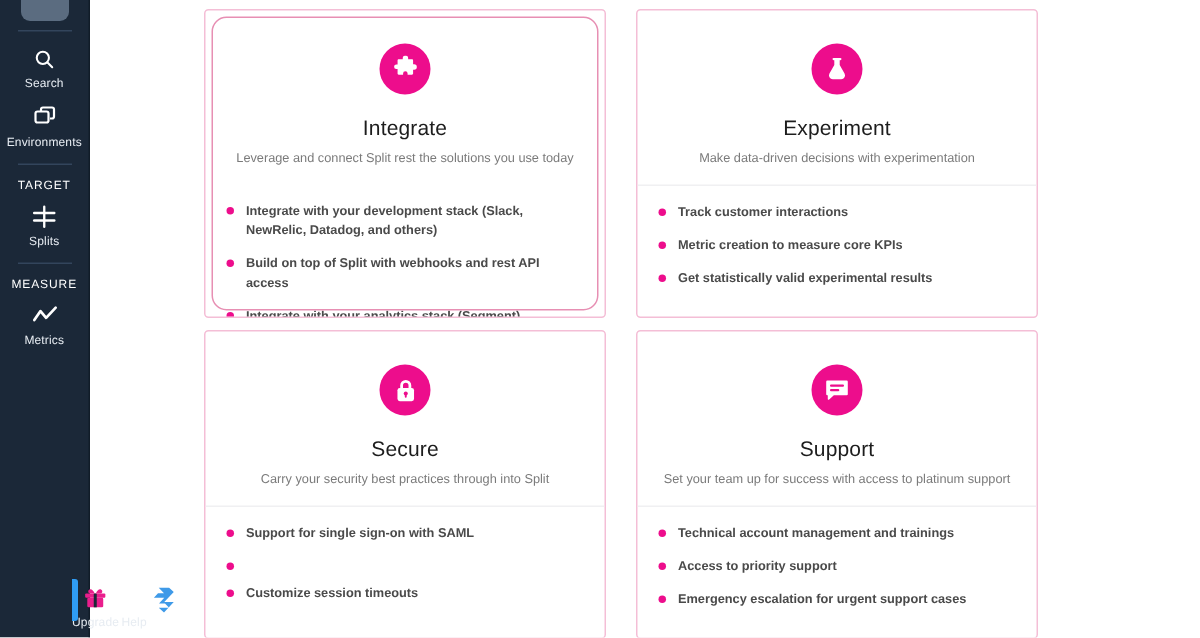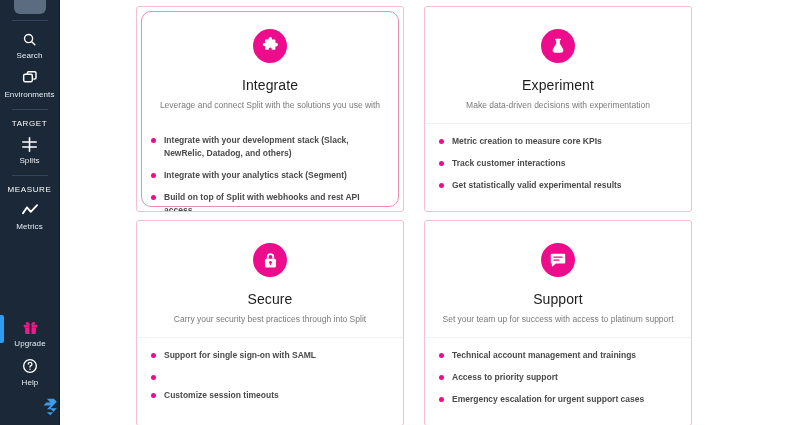--- a/index.html
+++ b/index.html
@@ -60,21 +60,21 @@
   .sb-section {
     font-size: 8px;
     font-weight: normal;
     color: #ffffff;
     letter-spacing: 0.6px;
     margin: 5px 0 2px 0;
   }
   .sb-bottom {
     position: absolute;
     bottom: 2px; left: 0; width: 60px;
-    display: flex; flex-direction: column; align-items: flex-end;
+    display: flex; flex-direction: row; align-items: flex-start; padding-left: 48px;
   }
   .sb-item.active::before {
     content: "";
     position: absolute;
     left: 0; top: 2px;
     width: 4px; height: 28px;
     background: #2f9cf4;
     border-radius: 0 2px 2px 0;
   }
   .sb-icon.pink { color: #e91e8c; }
@@ -271,58 +271,58 @@
     <div class="grid">
 
       <section class="card hovered">
         <div class="card-head">
           <div class="card-icon">
             <svg width="18" height="18" viewBox="0 0 24 24" fill="currentColor">
               <path d="M10 2.5a2.4 2.4 0 0 1 4.8 0v.9h3.4c.6 0 1 .45 1 1v3.4h.9a2.4 2.4 0 0 1 0 4.8h-.9v3.4c0 .55-.4 1-1 1h-3.9v-1.1a2 2 0 0 0-4 0v1.1H6.4c-.6 0-1-.45-1-1v-3.9H4.3a2 2 0 0 1 0-4h1.1V4.4c0-.55.4-1 1-1H10Z"></path>
             </svg>
           </div>
           <div class="card-title">Integrate</div>
-          <div class="card-sub">Leverage and connect Split with the solutions you use with</div>
+          <div class="card-sub">Leverage and connect Split rest the solutions you use today</div>
         </div>
         <div class="card-divider"></div>
         <div class="card-body">
           <div class="bullet-row">
             <span class="bullet-dot"></span>
             <span class="bullet-text">Integrate with your development stack (Slack, NewRelic, Datadog, and others)</span>
           </div>
           <div class="bullet-row">
             <span class="bullet-dot"></span>
+            <span class="bullet-text">Build on top of Split with webhooks and rest API access</span>
+          </div>
+          <div class="bullet-row">
+            <span class="bullet-dot"></span>
             <span class="bullet-text">Integrate with your analytics stack (Segment)</span>
-          </div>
-          <div class="bullet-row">
-            <span class="bullet-dot"></span>
-            <span class="bullet-text">Build on top of Split with webhooks and rest API access</span>
           </div>
         </div>
       </section>
 
       <section class="card">
         <div class="card-head">
           <div class="card-icon">
             <svg width="18" height="18" viewBox="0 0 24 24" fill="currentColor">
               <path d="M9 2.2h6a1 1 0 0 1 0 2h-.6v4.3l4.3 7.4a3.4 3.4 0 0 1-2.95 5.1H8.25A3.4 3.4 0 0 1 5.3 15.9l4.3-7.4V4.2H9a1 1 0 0 1 0-2Z"></path>
             </svg>
           </div>
           <div class="card-title">Experiment</div>
           <div class="card-sub">Make data-driven decisions with experimentation</div>
         </div>
         <div class="card-divider"></div>
         <div class="card-body">
           <div class="bullet-row">
             <span class="bullet-dot"></span>
+            <span class="bullet-text">Track customer interactions</span>
+          </div>
+          <div class="bullet-row">
+            <span class="bullet-dot"></span>
             <span class="bullet-text">Metric creation to measure core KPIs</span>
-          </div>
-          <div class="bullet-row">
-            <span class="bullet-dot"></span>
-            <span class="bullet-text">Track customer interactions</span>
           </div>
           <div class="bullet-row">
             <span class="bullet-dot"></span>
             <span class="bullet-text">Get statistically valid experimental results</span>
           </div>
         </div>
       </section>
 
       <section class="card">
         <div class="card-head">

